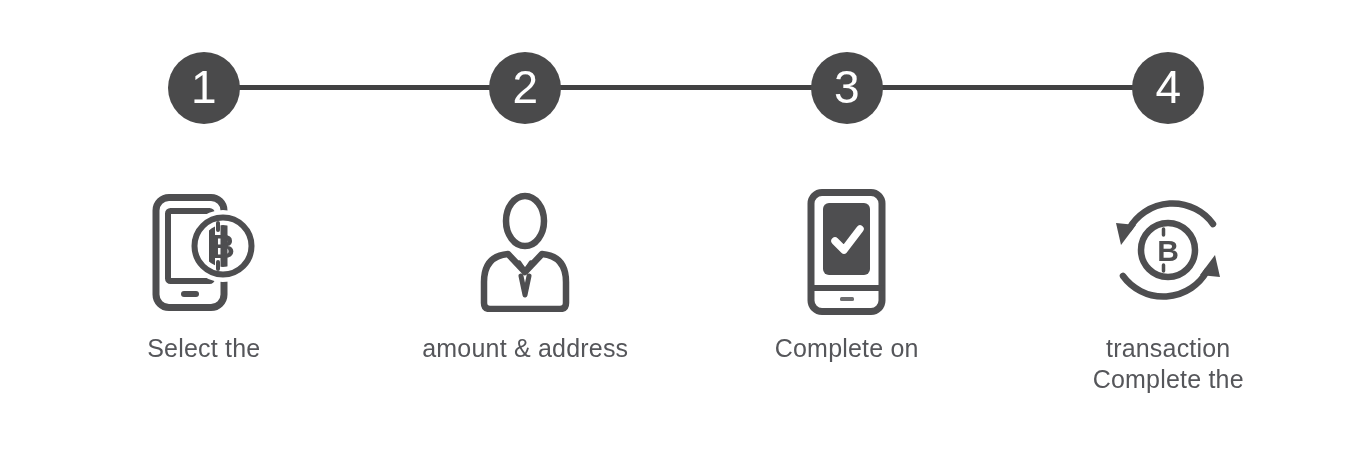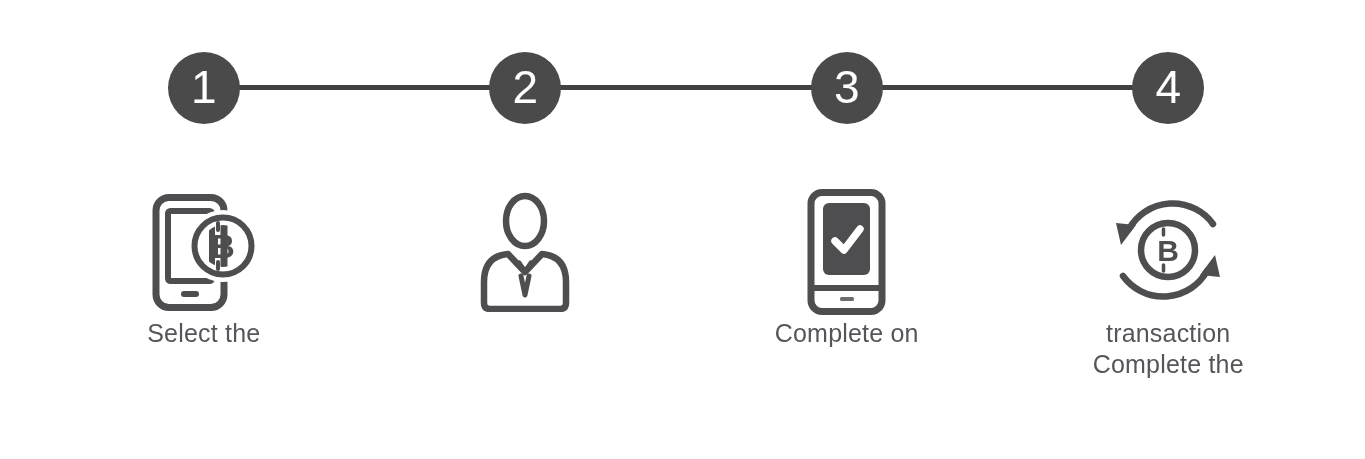--- a/index.html
+++ b/index.html
@@ -51,20 +51,21 @@
     transform: translateY(-1px);
   }
   .icon-box {
     margin-top: 62px;
     height: 132px;
     display: flex;
     align-items: center;
     justify-content: center;
   }
   .step-label {
+    margin-top: 15px;
     text-align: center;
     font-size: 25px;
     line-height: 31px;
     color: #55565a;
     letter-spacing: 0.2px;
   }
   svg { display: block; }
   .stroke {
     fill: none;
     stroke: #4e4e50;
@@ -114,20 +115,21 @@
       </div>
       <div class="icon-box">
         <svg width="90" height="120" viewBox="0 0 90 120">
           <ellipse class="stroke" cx="45" cy="29" rx="19" ry="25" stroke-width="6.5"></ellipse>
           <path class="stroke" stroke-width="6.5" d="M10,117 Q4,117 4,111 L4,90 Q4,64 28,62 L45,80 L62,62 Q86,64 86,90 L86,111 Q86,117 80,117 Z"></path>
           <path class="stroke" stroke-width="5" d="M39,71 L45,80 L51,71"></path>
           <path class="stroke" stroke-width="5" d="M41,84 L45,103 L49,84"></path>
         </svg>
       </div>
       <div class="step-label">
+        <div>amount &amp; address</div>
       </div>
     </div>
 
     <div class="step">
       <div class="step-circle">
         <span class="step-number">3</span>
       </div>
       <div class="icon-box">
         <svg width="79" height="126" viewBox="0 0 79 126">
           <rect class="stroke" x="4" y="3.5" width="71" height="119" rx="11" stroke-width="7"></rect>

